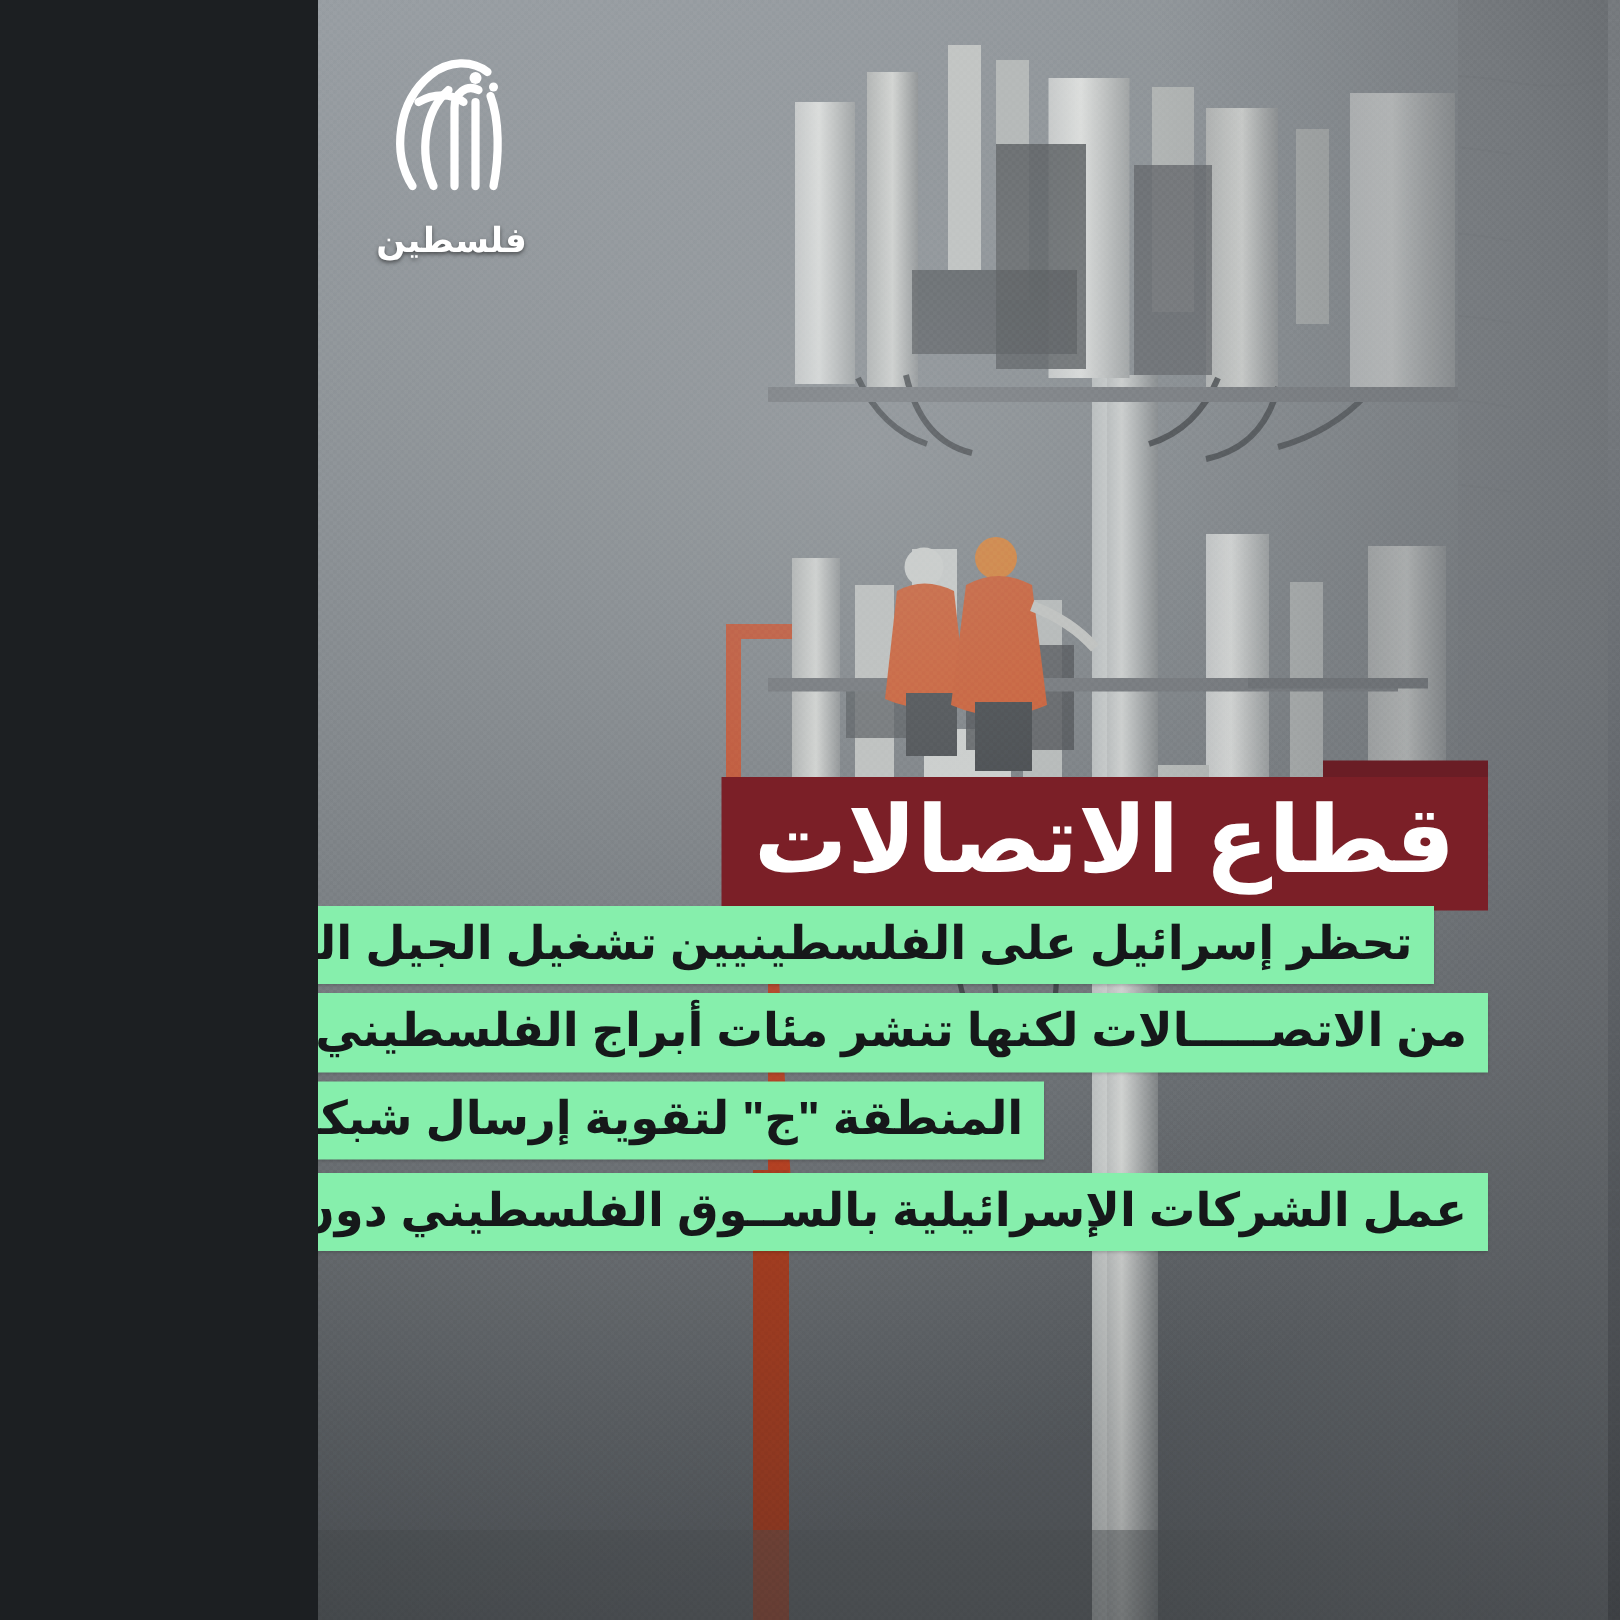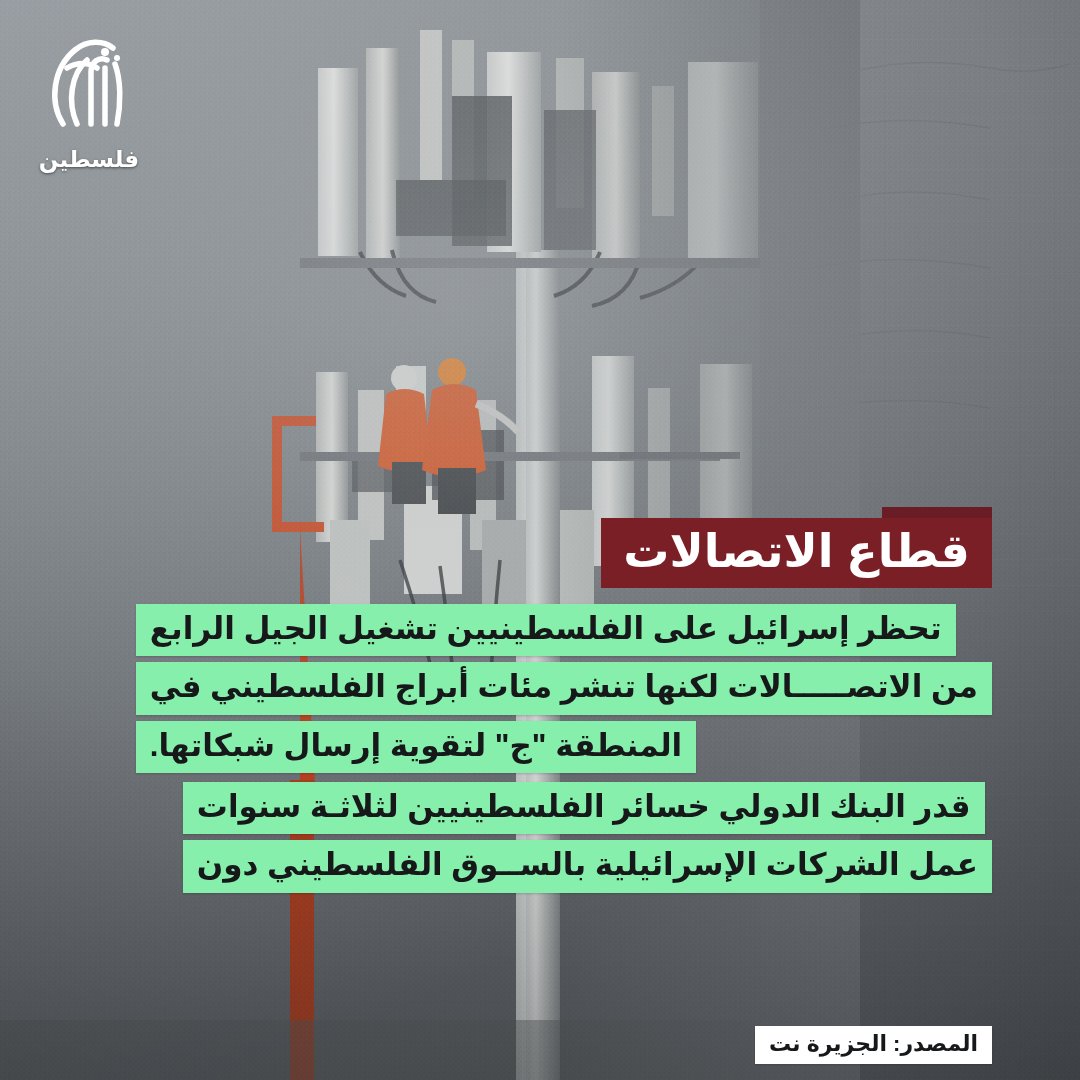--- a/index.html
+++ b/index.html
@@ -2,21 +2,21 @@
 <html lang="ar" dir="rtl"><head>
 <meta charset="utf-8">
 <style>
   html, body {
     margin: 0;
     padding: 0;
     background: #1c1f22;
   }
   #card {
     position: relative;
-    width: 1080px;
+    width: 868px;
     height: 1080px;
     overflow: hidden;
     font-family: "Liberation Sans", "DejaVu Sans", sans-serif;
     background: #6f7378;
   }
 
   
   .bg-base {
     position: absolute;
     inset: 0;
@@ -101,21 +101,21 @@
     height: 11px;
     width: 110px;
     background: #6a1d25;
     margin: 0 0 0 auto;
     margin-right: 0;
   }
   .headline {
     display: inline-block;
     background: #7b1f27;
     color: #ffffff;
-    font-size: 46px;
+    font-size: 62px;
     font-weight: bold;
     line-height: 1.18;
     padding: 6px 22px 10px 22px;
     white-space: nowrap;
   }
 
   
   .para {
     position: absolute;
     right: 88px;
@@ -320,19 +320,17 @@
     <div class="headline">قطاع الاتصالات</div>
   </div>
 
   <div class="para para-1">
     <span class="line">تحظر إسرائيل على الفلسطينيين تشغيل الجيل الرابع</span>
     <span class="line">من الاتصـــــالات لكنها تنشر مئات أبراج الفلسطيني في</span>
     <span class="line">المنطقة "ج" لتقوية إرسال شبكاتها.</span>
   </div>
 
   <div class="para para-2">
-    <span class="line">قدر البنك الدولي خسائر الفلسطينيين لثلاثـة سنوات</span>
     <span class="line">عمل الشركات الإسرائيلية بالســوق الفلسطيني دون</span>
   </div>
 
-  <div class="source">المصدر: الجزيرة نت</div>
 
 </div>
 
 </body></html>

